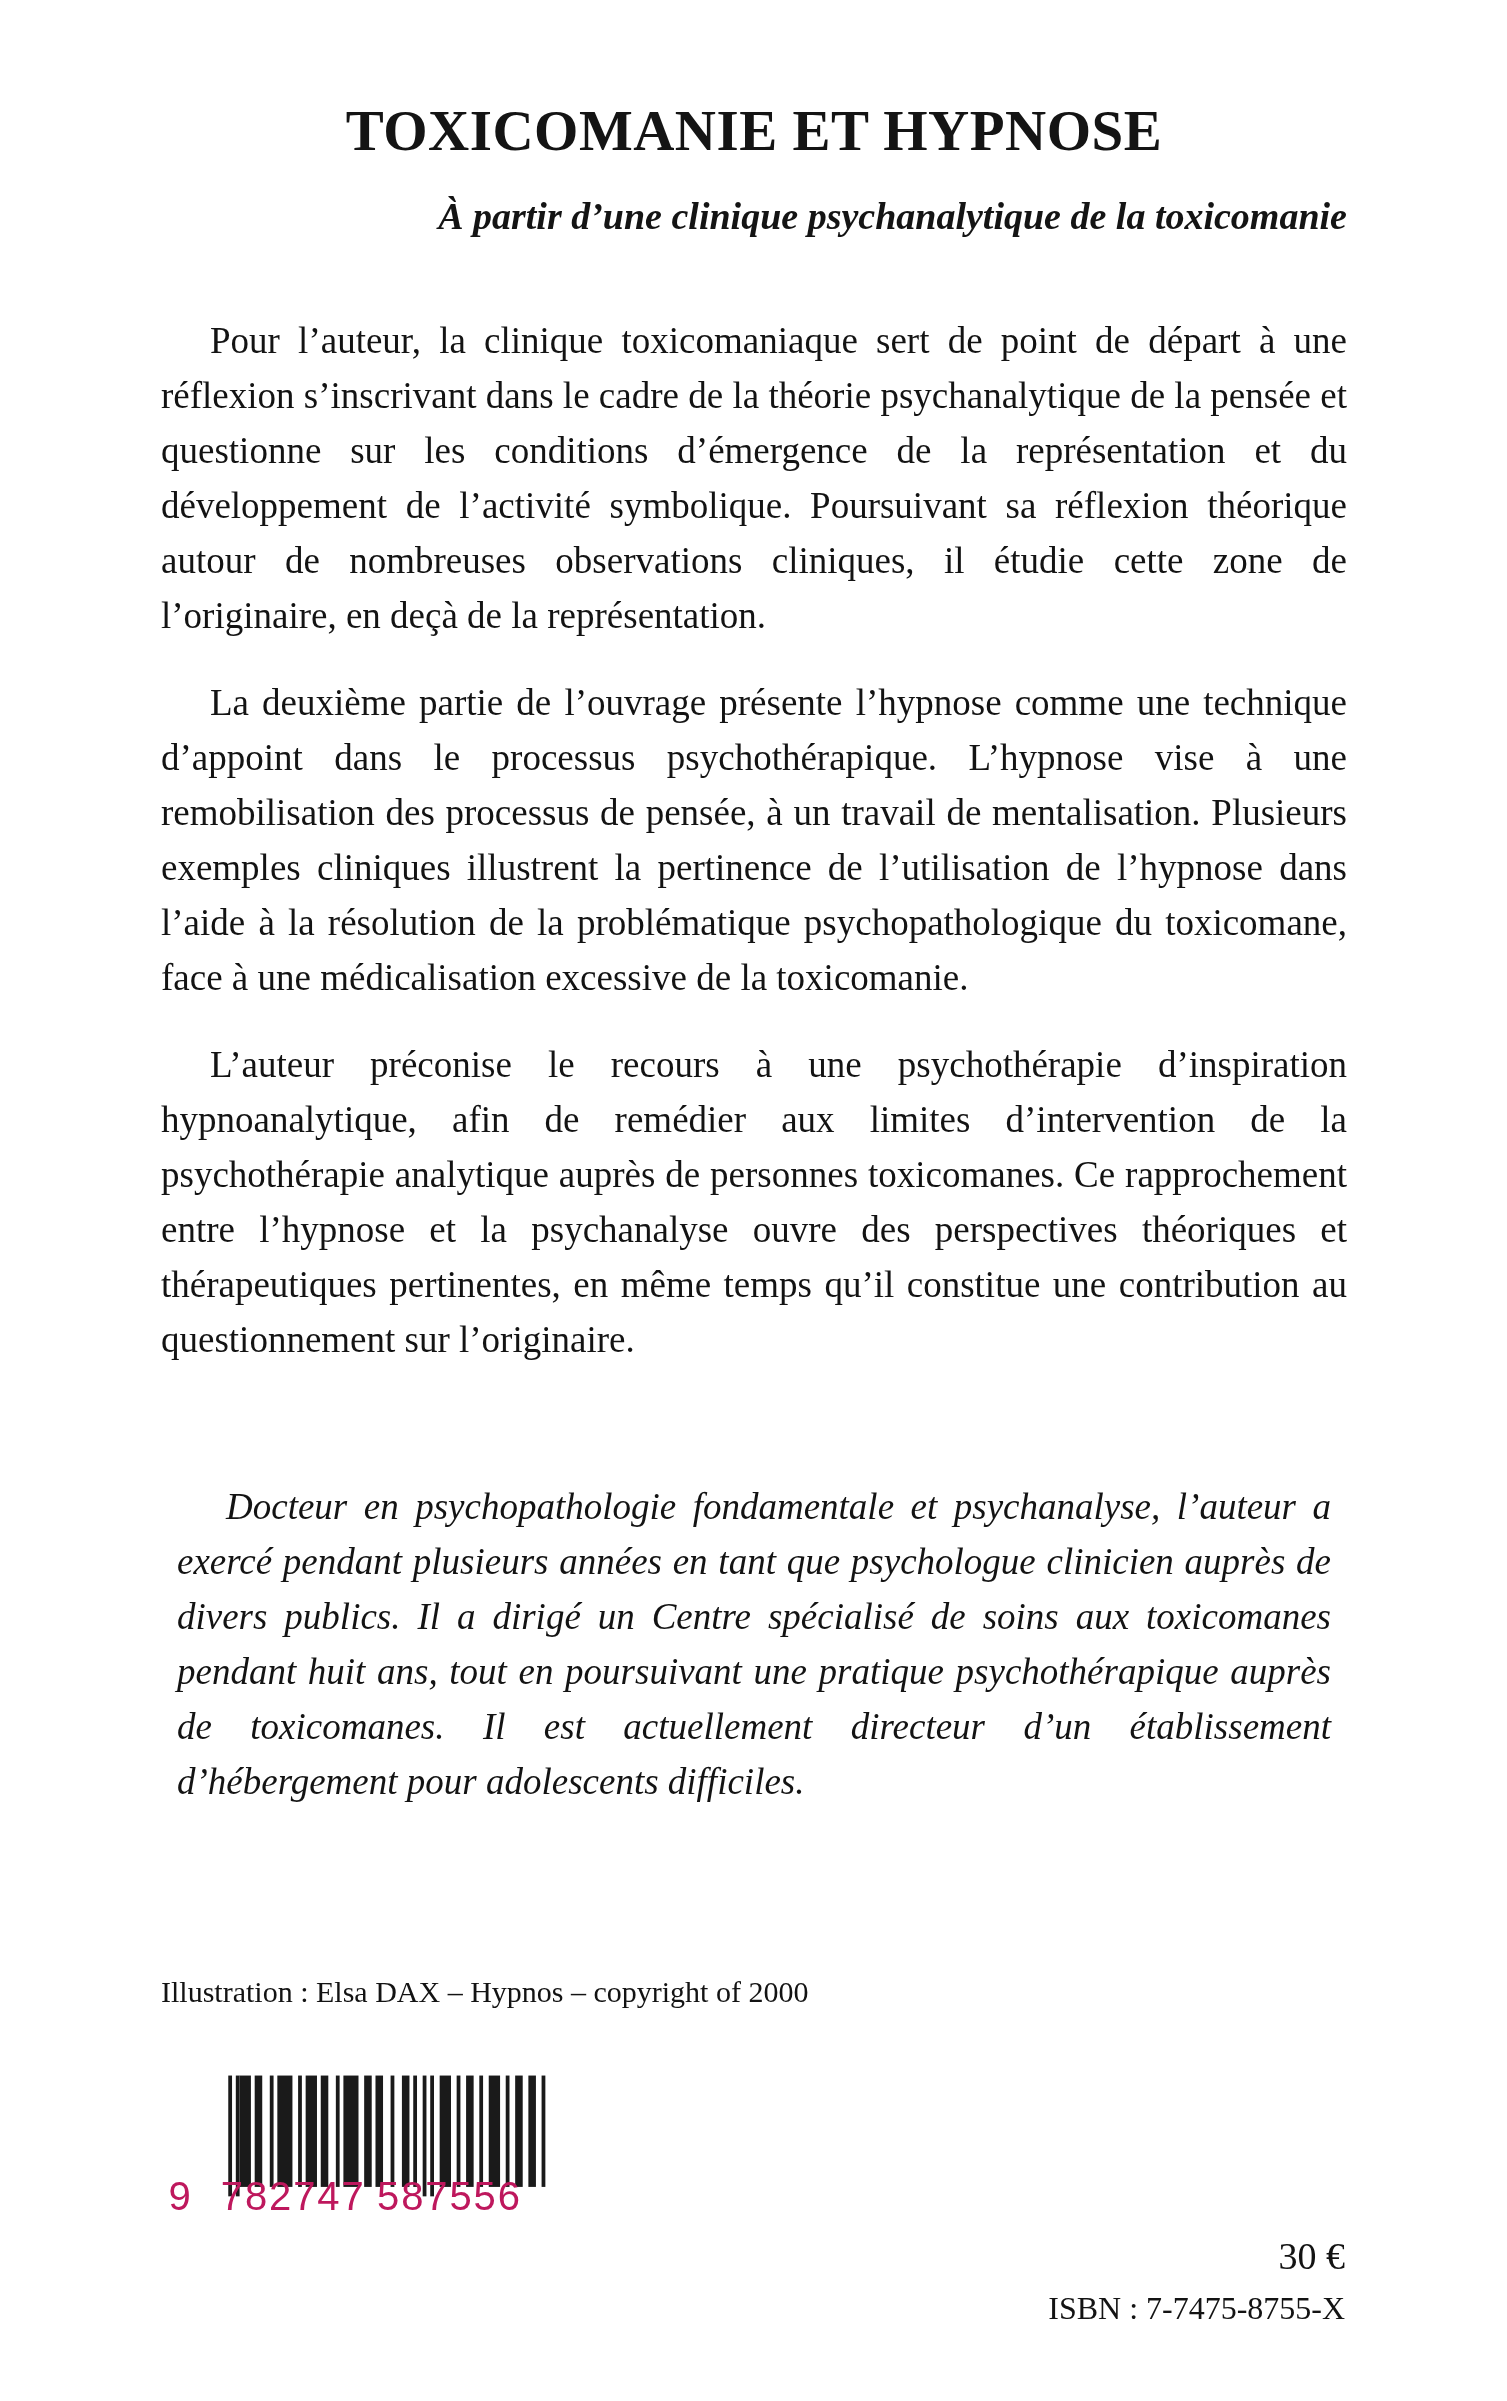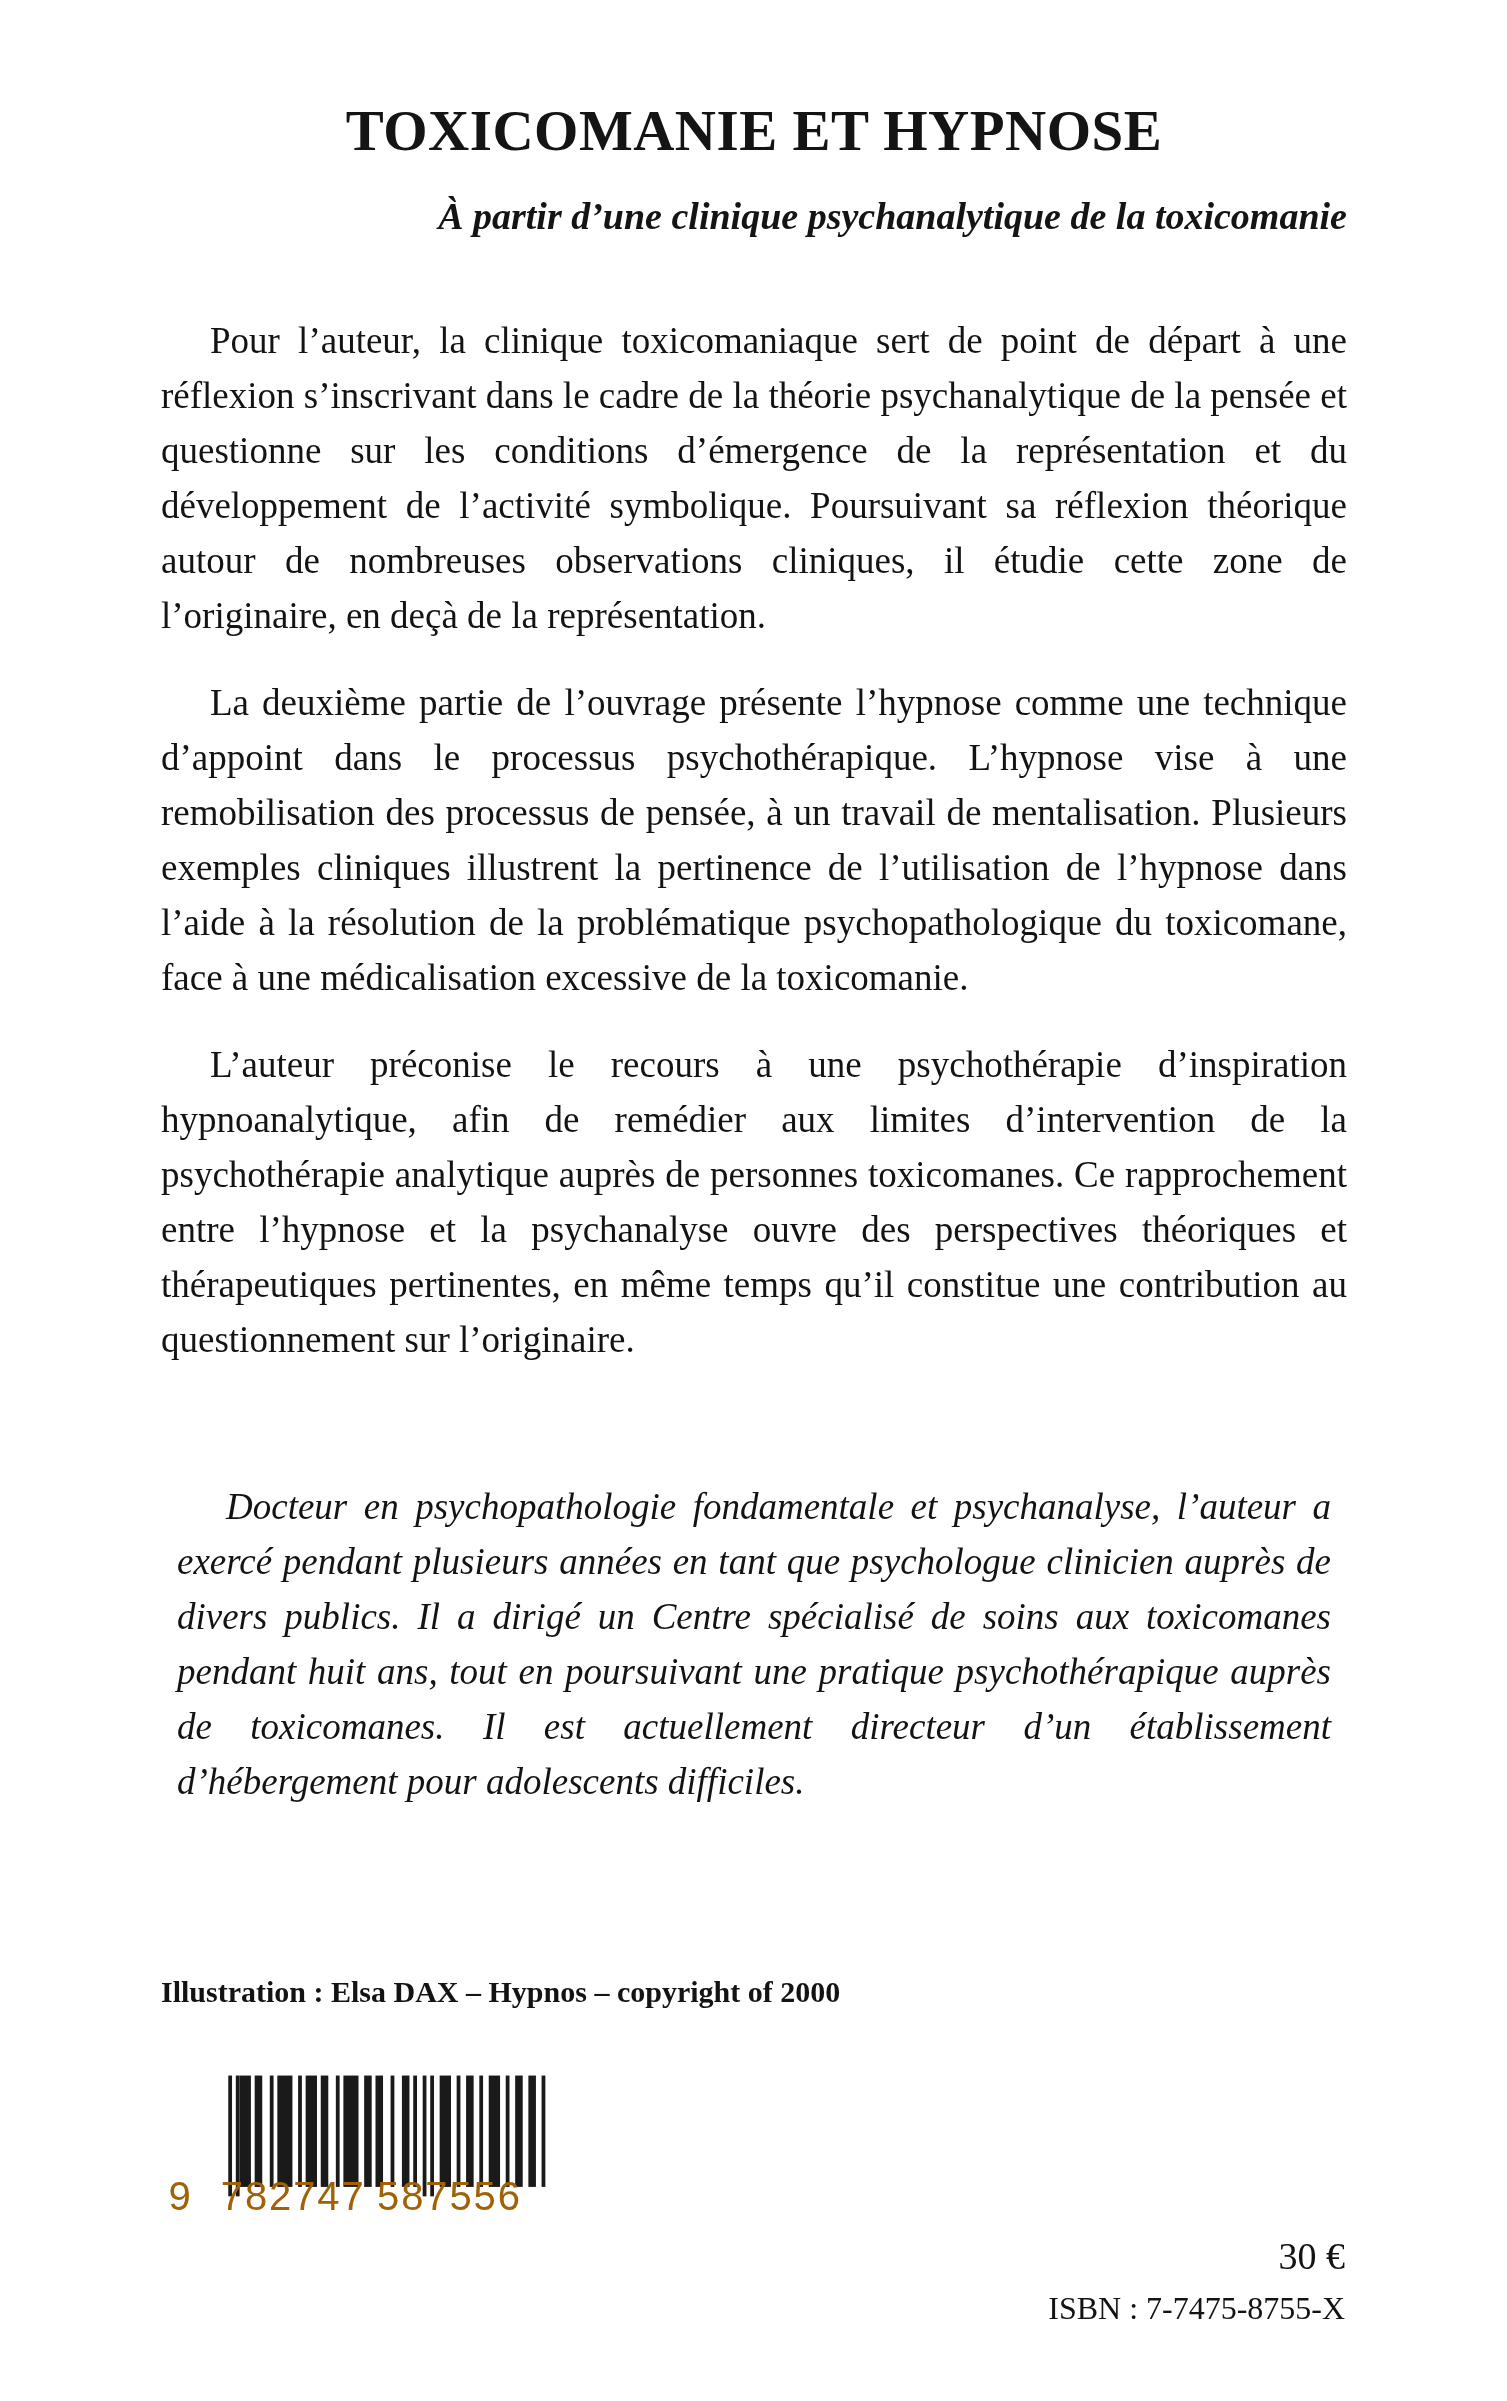--- a/index.html
+++ b/index.html
@@ -87,21 +87,20 @@
 
   
   .credit {
     position: absolute;
     left: 0;
     top: 1973px;
     font-size: 30px;
     line-height: 38px;
     color: #131313;
     text-align: left;
-    font-weight: bold;
   }
 
   
   .footer {
     position: absolute;
     left: 0;
     right: 0;
     top: 2068px;
     height: 284px;
   }
@@ -197,21 +196,21 @@
             <rect x="356" y="8" width="4" height="118"></rect>
             <rect x="366" y="8" width="8" height="118"></rect>
             <rect x="380" y="8" width="8" height="118"></rect>
             <rect x="394" y="8" width="4" height="118"></rect>
             <rect x="404" y="8" width="8" height="118"></rect>
 
             <rect x="418" y="8" width="4" height="128"></rect>
             <rect x="426" y="8" width="4" height="128"></rect>
           </g>
         </svg>
-        <div style="position:absolute; left:0; top:106px; width:416px; font-family:'Liberation Sans', sans-serif; font-size:40px; letter-spacing:1.9px; color:#a16207;">
+        <div style="position:absolute; left:0; top:106px; width:416px; font-family:'Liberation Sans', sans-serif; font-size:40px; letter-spacing:1.9px; color:#be185d;">
           <span>9</span><span style="display:inline-block;width:28px"></span><span>782747</span><span style="display:inline-block;width:11.4px"></span><span>587556</span>
         </div>
       </div>
 
       <div class="price-block">
         <div class="price">30 €</div>
         <div class="isbn">ISBN : 7-7475-8755-X</div>
       </div>
 
     </div>

